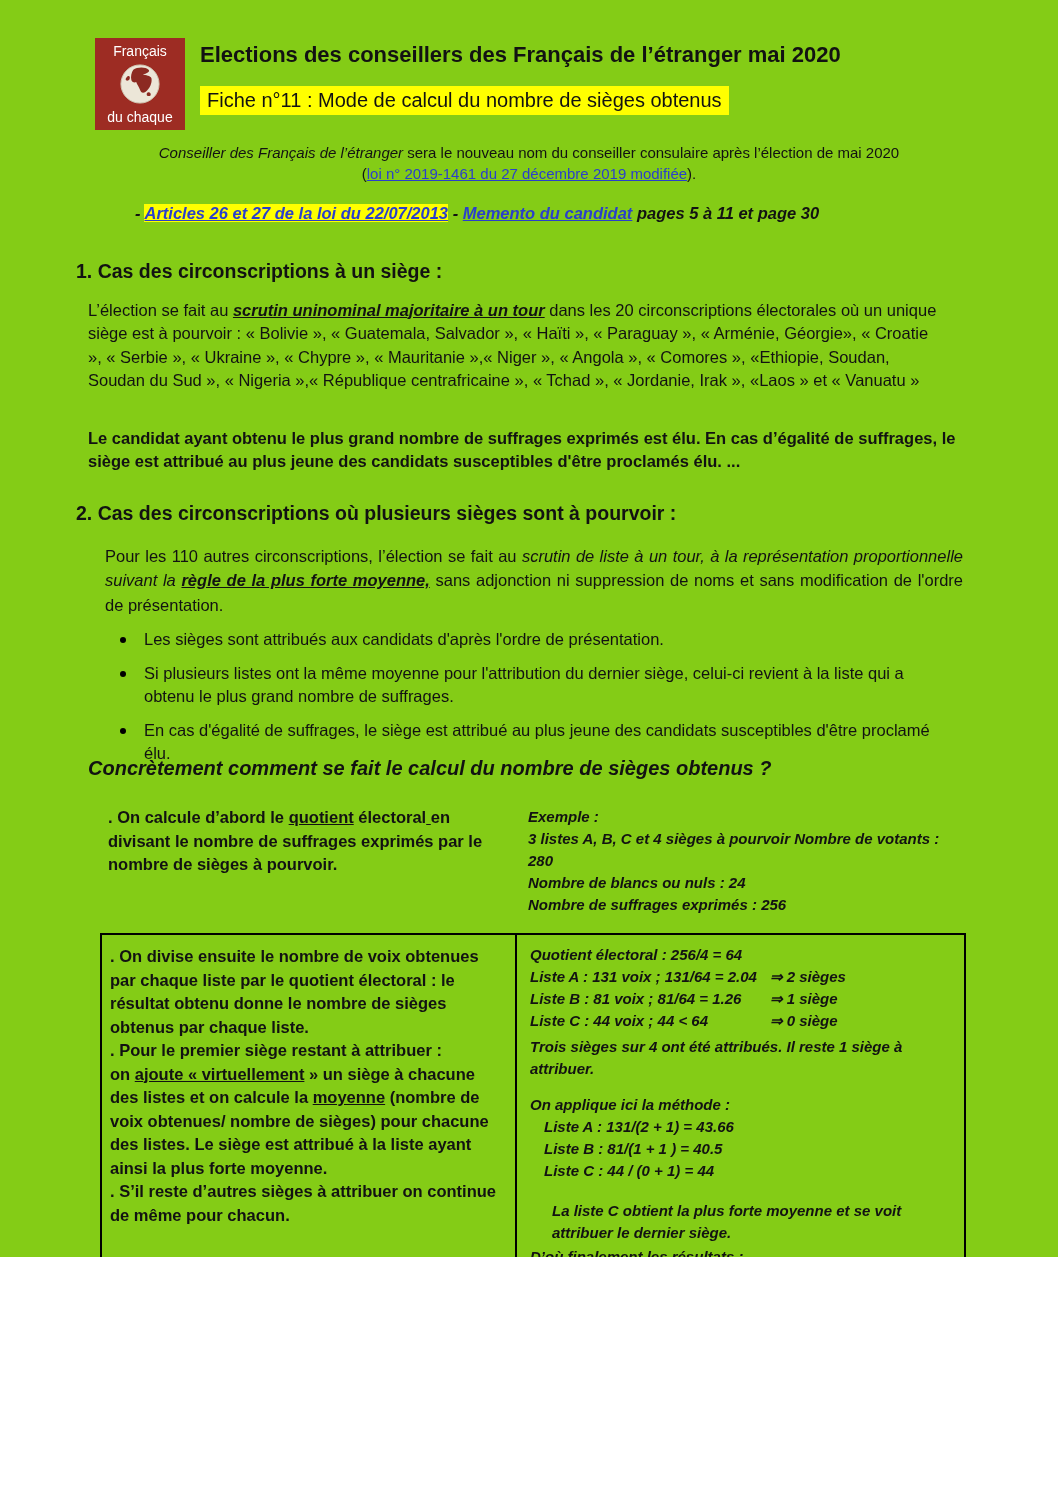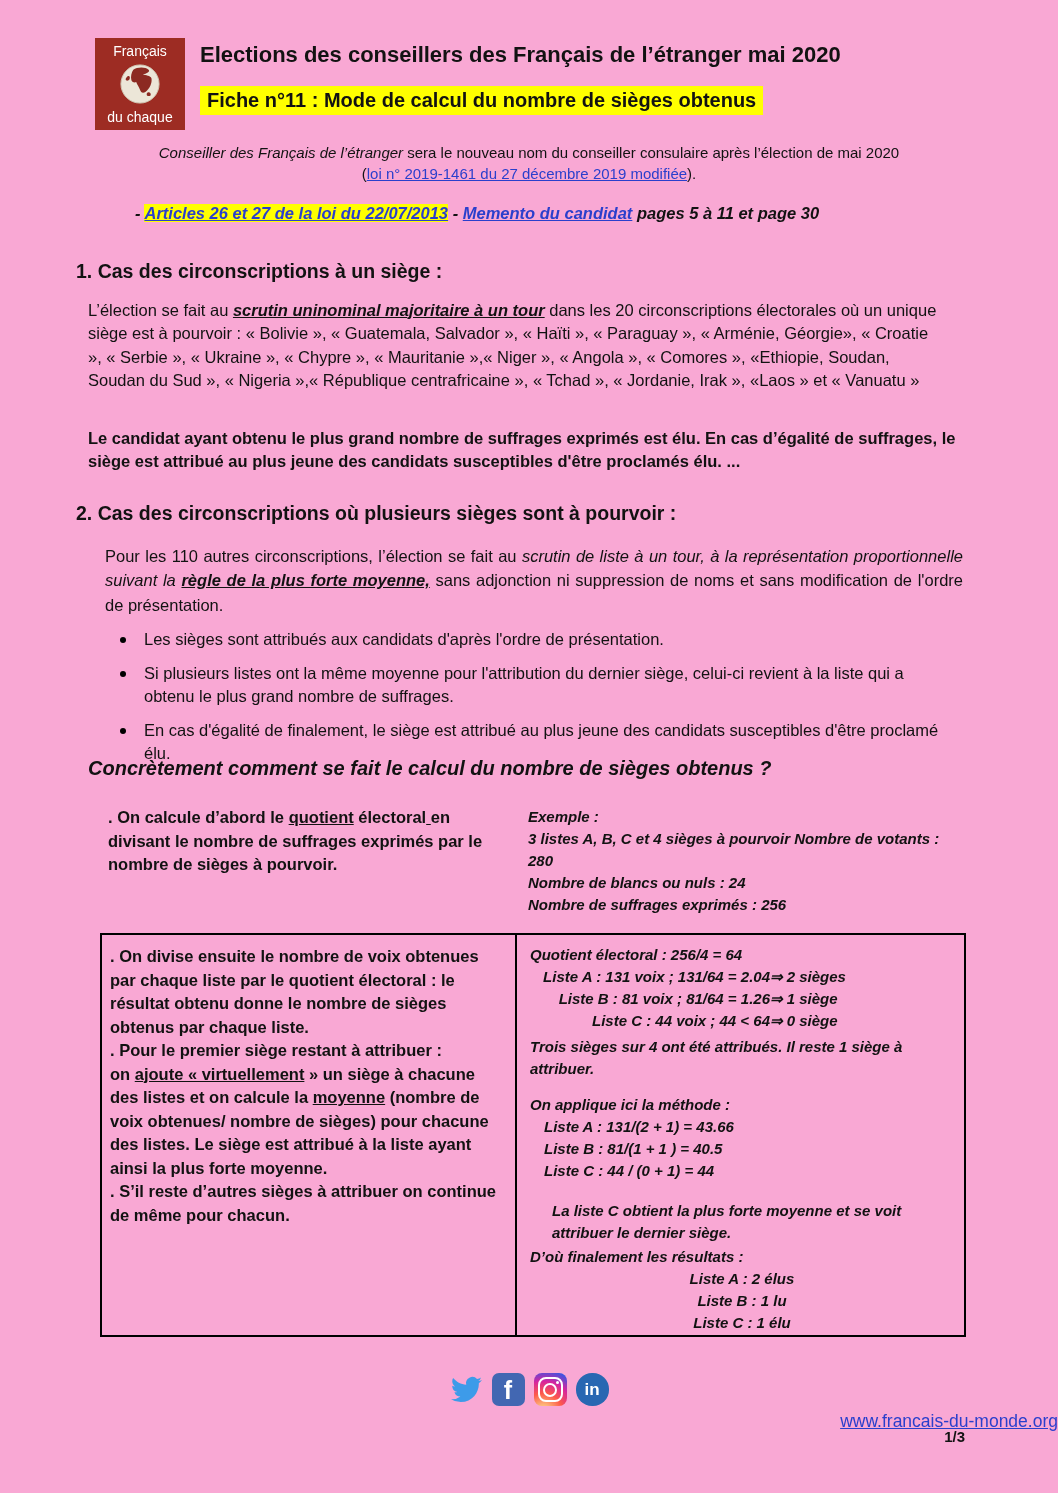--- a/index.html
+++ b/index.html
@@ -1,31 +1,31 @@
 <!DOCTYPE html>
 <html><head>
 <meta charset="utf-8">
 <style>
   html,body{margin:0;padding:0;background:#fff;}
-  .page{position:relative;width:1058px;height:1493px;background:#f9a8d4;overflow:hidden;
+  .page{position:relative;width:1058px;height:1257px;background:#84cc16;overflow:hidden;
         font-family:"Liberation Sans",sans-serif;color:#121212;}
   .abs{position:absolute;}
   .it{font-style:italic;}
   .b{font-weight:bold;}
   .u{text-decoration:underline;}
   .hl{background:#ffff00;}
   a.link{color:#2a3fcc;text-decoration:underline;cursor:pointer;}
 
   
   .logo{left:95px;top:38px;width:90px;height:92px;background:#9d2c23;color:#fff;
         display:flex;flex-direction:column;align-items:center;justify-content:space-between;
         padding:5px 0;box-sizing:border-box;font-size:14px;}
   .logo .globe{width:42px;height:42px;display:block;}
   .title{left:200px;top:42px;font-size:22px;font-weight:bold;white-space:nowrap;margin:0;}
-  .fiche{left:200px;top:86px;font-size:20px;font-weight:bold;padding:3px 7px;}
+  .fiche{left:200px;top:86px;font-size:20px;font-weight:normal;padding:3px 7px;}
 
   .intro{left:0;top:142px;width:1058px;text-align:center;font-size:15px;line-height:21px;}
   .refs{left:135px;top:204px;font-size:16.5px;font-style:italic;font-weight:bold;}
 
   .sec-h{font-size:19.5px;font-weight:bold;margin:11px;text-align:center;}
   .s1h{left:65px;top:249px;}
   .s1p1{left:88px;top:282px;width:858px;font-size:16.5px;line-height:23.5px;}
   .s1p2{left:88px;top:410px;width:880px;font-size:16.5px;line-height:23.5px;font-weight:bold;}
   .s2h{left:65px;top:491px;}
   .s2p1{left:105px;top:527px;width:858px;font-size:16.5px;line-height:24.5px;text-align:justify;}
@@ -41,21 +41,21 @@
   .row0-left{padding:0 16px 0 8px;}
   .cell-ex{font-weight:bold;font-style:italic;font-size:15px;line-height:22px;}
   .row0-right{padding-left:13px;}
 
   .calc-table{left:100px;top:933px;width:866px;height:404px;border:2px solid #000;
               box-sizing:border-box;display:grid;grid-template-columns:415px 1fr;}
   .tleft{border-right:2px solid #000;padding:10px 16px 0 8px;box-sizing:border-box;}
   .tright{padding:9px 10px 0 13px;box-sizing:border-box;}
   .step2{margin-top:44px;}
   .step3{margin-top:50px;}
-  .alloc{display:flex;text-align:right;}
+  .alloc{display:flex;}
   .alloc .c{width:240px;flex:none;}
   .note1{margin-top:4px;width:420px;}
   .method-title{margin-top:14px;}
   .method-lines{margin-left:14px;}
   .note2{margin-top:18px;margin-left:22px;width:382px;}
   .final-title{margin-top:2px;text-align:left;}
   .final-line{text-align:center;}
 
   
   .footer-org{left:0;top:1352px;width:1058px;text-align:center;font-size:16px;
@@ -115,21 +115,21 @@
   </p>
   <p class="abs s1p2">Le candidat ayant obtenu le plus grand nombre de suffrages exprimés est élu.  En cas d’égalité de suffrages, le siège est attribué au plus jeune des candidats susceptibles d'être proclamés élu. ...</p>
 
   <h2 class="abs sec-h s2h">2.  Cas des circonscriptions où plusieurs sièges sont à pourvoir :</h2>
   <p class="abs s2p1">
     <span>Pour les 110 autres circonscriptions, l’élection se fait au </span><span class="it">scrutin de liste à un tour, à la représentation proportionnelle suivant la </span><span class="it b u">règle de la plus forte moyenne,</span><span> sans adjonction ni suppression de noms et sans modification de l'ordre de présentation.</span>
   </p>
   <div class="abs bullets">
     <div class="bullet">Les sièges sont attribués aux candidats d'après l'ordre de présentation.</div>
     <div class="bullet">Si plusieurs listes ont la même moyenne pour l'attribution du dernier siège, celui-ci revient à la liste qui a obtenu le plus grand nombre de suffrages.</div>
-    <div class="bullet">En cas d'égalité de finalement, le siège est attribué au plus jeune des candidats susceptibles d'être proclamé élu.</div>
+    <div class="bullet">En cas d'égalité de suffrages, le siège est attribué au plus jeune des candidats susceptibles d'être proclamé élu.</div>
   </div>
 
   <h2 class="abs calc-h">Concrètement comment se fait le calcul du nombre de sièges obtenus ?</h2>
 
   <div class="abs row0">
     <div class="row0-left cell-step">
       <span>. On calcule d’abord le </span><span class="u">quotient</span><span> électoral</span><span class="u"> </span><span>en divisant le nombre de suffrages exprimés par le nombre de sièges à pourvoir.</span>
     </div>
     <div class="row0-right cell-ex">
       <div>Exemple :</div>

